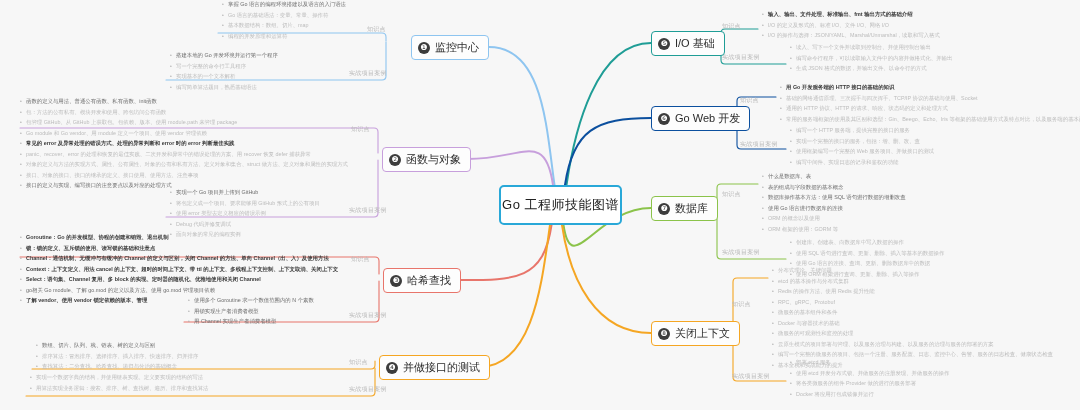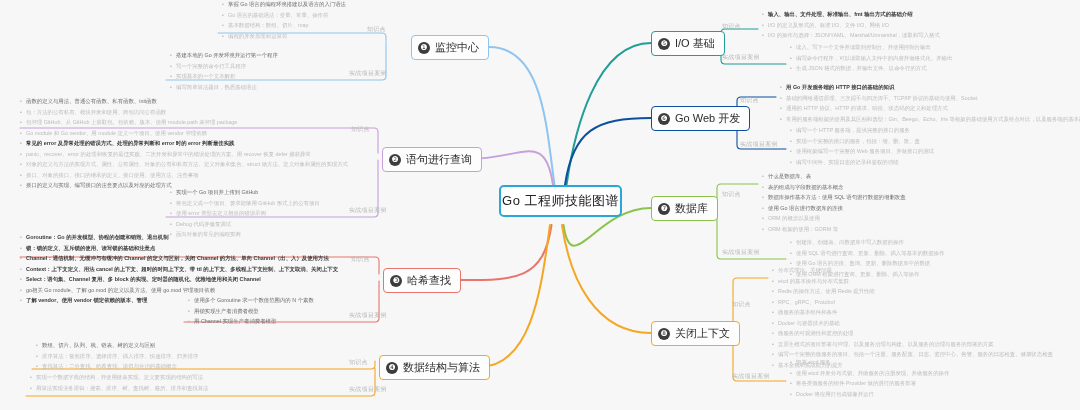--- a/index.html
+++ b/index.html
@@ -108,21 +108,21 @@
       <path d="M 737 112 L 737 101 Q 737 97 741 97 L 776 97" stroke="#0b4f9e" stroke-width="1.1" fill="none" stroke-linecap="round"></path>
       <path d="M 737 119 L 737 145 Q 737 149 741 149 L 786 149" stroke="#0b4f9e" stroke-width="1.1" fill="none" stroke-linecap="round"></path>
       <path d="M 563.5 225 C 571.5 280, 596 208, 651 208" stroke="#8bc34a" stroke-width="2" fill="none" stroke-linecap="round"></path>
       <path d="M 717 202 L 717 188 Q 717 184 721 184 L 758 184" stroke="#8bc34a" stroke-width="1.1" fill="none" stroke-linecap="round"></path>
       <path d="M 717 209 L 717 255 Q 717 259 721 259 L 786 259" stroke="#8bc34a" stroke-width="1.1" fill="none" stroke-linecap="round"></path>
       <path d="M 562 225 C 570 280, 596 333, 651 333" stroke="#f5a623" stroke-width="2" fill="none" stroke-linecap="round"></path>
       <path d="M 733 327 L 733 282 Q 733 278 737 278 L 768 278" stroke="#f5a623" stroke-width="1.1" fill="none" stroke-linecap="round"></path>
       <path d="M 733 334 L 733 377 Q 733 381 737 381 L 786 381" stroke="#f5a623" stroke-width="1.1" fill="none" stroke-linecap="round"></path>
     </svg>
   <div id="nodes">
-      <div class="center-node" style="left: 499px; top: 185px; width: 123px; height: 32px; border-color: rgb(41, 168, 216);">Go 工程师技能图谱</div>
+      <div class="center-node" style="left: 499px; top: 185px; width: 123px; height: 40px; border-color: rgb(41, 168, 216);">Go 工程师技能图谱</div>
       <div class="branch" style="left: 411px; top: 35px; border-color: rgb(142, 197, 240);">
         <span class="num">❶</span>
         <span>监控中心</span>
       </div>
       <div class="sublabel" style="left: 367px; top: 25px;">知识点</div>
       <div class="items" style="left: 222px; top: 2px; width: 160px;">
         <div class="item mid">
           <span class="dot">•</span>
           <span class="tx">掌握 Go 语言的编程环境搭建以及语言的入门语法</span>
         </div>
@@ -153,21 +153,21 @@
           <span class="dot">•</span>
           <span class="tx">实现基本的一个文本解析</span>
         </div>
         <div class="item faint">
           <span class="dot">•</span>
           <span class="tx">编写简单算法题目，熟悉基础语法</span>
         </div>
       </div>
       <div class="branch" style="left: 382px; top: 147px; border-color: rgb(199, 159, 220);">
         <span class="num">❷</span>
-        <span>语句进行查询</span>
+        <span>函数与对象</span>
       </div>
       <div class="sublabel" style="left: 351px; top: 125px;">知识点</div>
       <div class="items" style="left: 20px; top: 99px; width: 360px;">
         <div class="item mid">
           <span class="dot">•</span>
           <span class="tx">函数的定义与用法、普通公有函数、私有函数、init函数</span>
         </div>
         <div class="item faint">
           <span class="dot">•</span>
           <span class="tx">包：方法的公有私有、模块开发和使用、跨包访问公有函数</span>
@@ -269,21 +269,21 @@
           <span class="dot">•</span>
           <span class="tx">用锁实现生产者消费者模型</span>
         </div>
         <div class="item mid">
           <span class="dot">•</span>
           <span class="tx">用 Channel 实现生产者消费者模型</span>
         </div>
       </div>
       <div class="branch" style="left: 379px; top: 355px; border-color: rgb(245, 166, 35);">
         <span class="num">❹</span>
-        <span>数据结构与算法</span>
+        <span>并做接口的测试</span>
       </div>
       <div class="sublabel" style="left: 349px; top: 358px;">知识点</div>
       <div class="items" style="left: 36px; top: 343px; width: 310px;">
         <div class="item mid">
           <span class="dot">•</span>
           <span class="tx">数组、切片、队列、栈、链表、树的定义与区别</span>
         </div>
         <div class="item faint">
           <span class="dot">•</span>
           <span class="tx">排序算法：冒泡排序、选择排序、插入排序、快速排序、归并排序</span>

